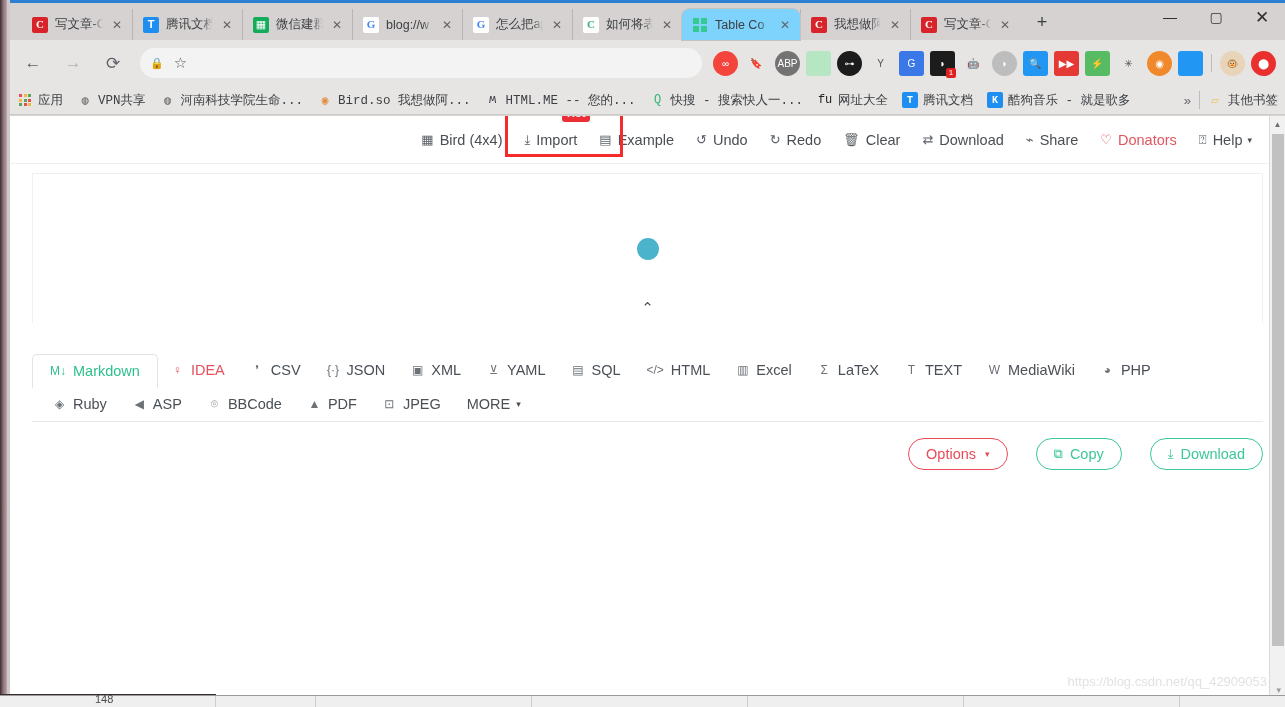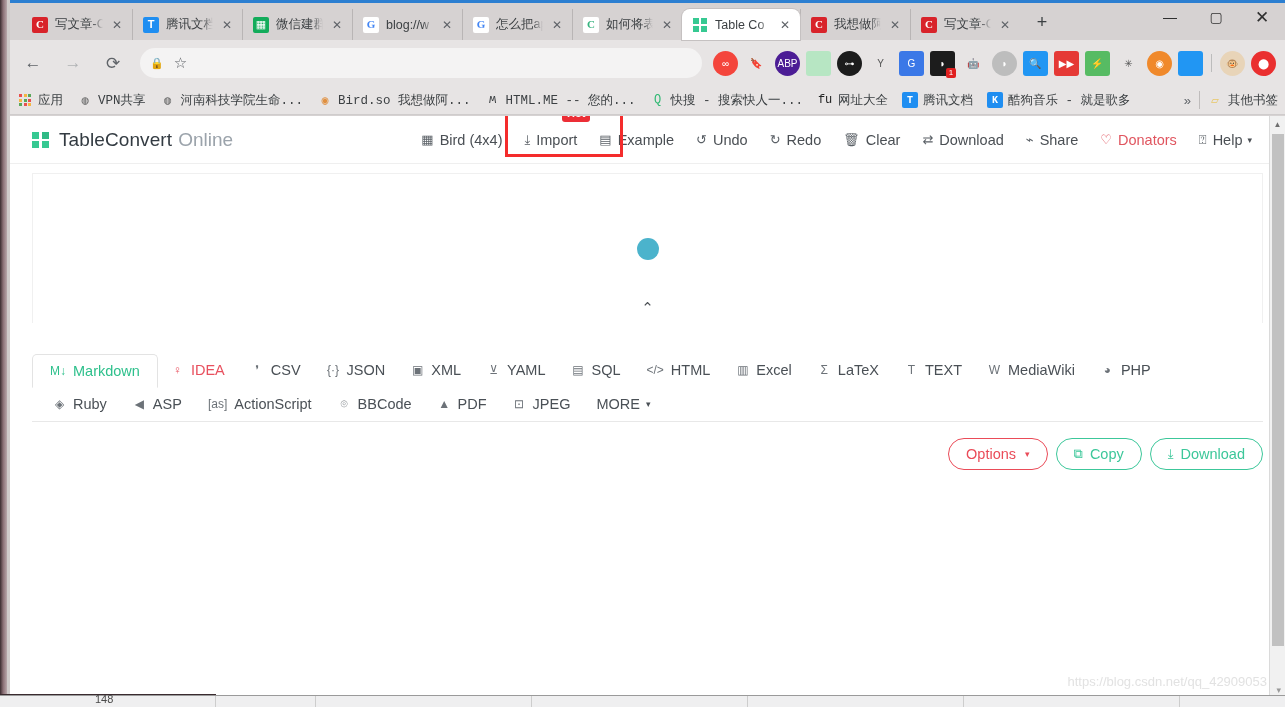--- a/index.html
+++ b/index.html
@@ -45,21 +45,21 @@
     display: flex; align-items: center;
     height: 31px;
     padding: 0 7px 0 10px;
     font-size: 12px;
     color: #3c4043;
     max-width: 120px;
     border-left: 1px solid #b9b5b5;
   }
   .tab:first-child { border-left: none; }
   .tab.active {
-    background: #ffffff;
+    background: #7dd3fc;
     border-radius: 8px 8px 0 0;
     border-left: none;
     box-shadow: 0 0 0 1px #c5c1c1;
     z-index: 3;
   }
   .tab .favicon {
     width: 16px; height: 16px; flex: 0 0 16px;
     margin-right: 7px;
     display: flex; align-items: center; justify-content: center;
     font-size: 11px; line-height: 1;
@@ -328,21 +328,21 @@
   }
   .fmt.active .fico { color: #2ec08c; }
   .fmt.idea { color: #e8505e; }
   .fmt.idea .fico { color: #e8505e; }
   .fmt .caret { margin-left: 6px; font-size: 9px; }
 
   
   #actions {
     display: flex; justify-content: flex-end; align-items: center;
     margin: 16px 22px 4px 22px;
-    gap: 8px;
+    gap: 28px;
   }
   .btn {
     display: inline-flex; align-items: center; gap: 7px;
     border-radius: 18px;
     padding: 7px 17px;
     font-size: 14.5px;
     background: #fff;
   }
   .btn-options { border: 1px solid #ea4b58; color: #ea4b58; }
   .btn-copy, .btn-download { border: 1px solid #3cc79a; color: #3cc79a; }
@@ -461,21 +461,21 @@
     <div class="nav-btn">⟳</div>
 
     <div id="omnibox">
       <span class="lock">🔒</span>
       <span class="star">☆</span>
     </div>
 
     <div class="ext-row" id="ext-row">
         <div class="ext-icon" style="background: rgb(244, 69, 60);">∞</div>
         <div class="ext-icon" style="background: transparent; color: rgb(85, 85, 85);">🔖</div>
-        <div class="ext-icon" style="background: #4c1d95;">ABP</div>
+        <div class="ext-icon" style="background: #737373;">ABP</div>
         <div class="ext-icon ext-sq" style="background: rgb(183, 230, 195);"></div>
         <div class="ext-icon" style="background: rgb(28, 28, 28);">⊶</div>
         <div class="ext-icon" style="background: transparent; color: rgb(85, 85, 85);">Y</div>
         <div class="ext-icon ext-sq" style="background: rgb(59, 120, 231);">G</div>
         <div class="ext-icon ext-sq" style="background: rgb(28, 28, 28);">◗<span class="ext-badge">1</span></div>
         <div class="ext-icon" style="background: transparent; color: rgb(85, 85, 85);">🤖</div>
         <div class="ext-icon" style="background: rgb(189, 189, 189);">◗</div>
         <div class="ext-icon ext-sq" style="background: rgb(33, 150, 243);">🔍</div>
         <div class="ext-icon ext-sq" style="background: rgb(229, 57, 53);">▶▶</div>
         <div class="ext-icon ext-sq" style="background: rgb(87, 187, 99);">⚡</div>
@@ -544,30 +544,20 @@
     <div class="bm-vline"></div>
     <div class="bm">
       <span class="bm-ico" style="color:#e8c86a;font-size:13px;">▱</span>
       <span class="bm-label">其他书签</span>
     </div>
   </div>
 
   <div id="page">
 
     <div id="appheader">
-      <div class="brand">
-        <span class="brand-logo">
-          <i></i>
-            <i class="dim"></i>
-            <i></i>
-            <i></i>
-        </span>
-        <span class="brand-name">TableConvert</span>
-        <span class="brand-sub">Online</span>
-      </div>
       <div class="hmenu" id="hmenu">
           <div class="hitem">
             <span class="hico">▦</span>
             <span>Bird (4x4)</span>
           </div>
           <div class="import-wrap">
             <div class="import-box"></div>
             <div class="hitem" style="padding: 0px; position: relative;">
               <span class="hico">⤓</span>
               <span>Import</span>
@@ -673,24 +663,20 @@
           </div>
         </div>
       <div class="fmt-row row2" id="fmt-row-2">
           <div class="fmt">
             <span class="fico">◈</span>
             <span>Ruby</span>
           </div>
           <div class="fmt">
             <span class="fico">◀</span>
             <span>ASP</span>
-          </div>
-          <div class="fmt">
-            <span class="fico">[as]</span>
-            <span>ActionScript</span>
           </div>
           <div class="fmt">
             <span class="fico">⌾</span>
             <span>BBCode</span>
           </div>
           <div class="fmt">
             <span class="fico">▲</span>
             <span>PDF</span>
           </div>
           <div class="fmt">

